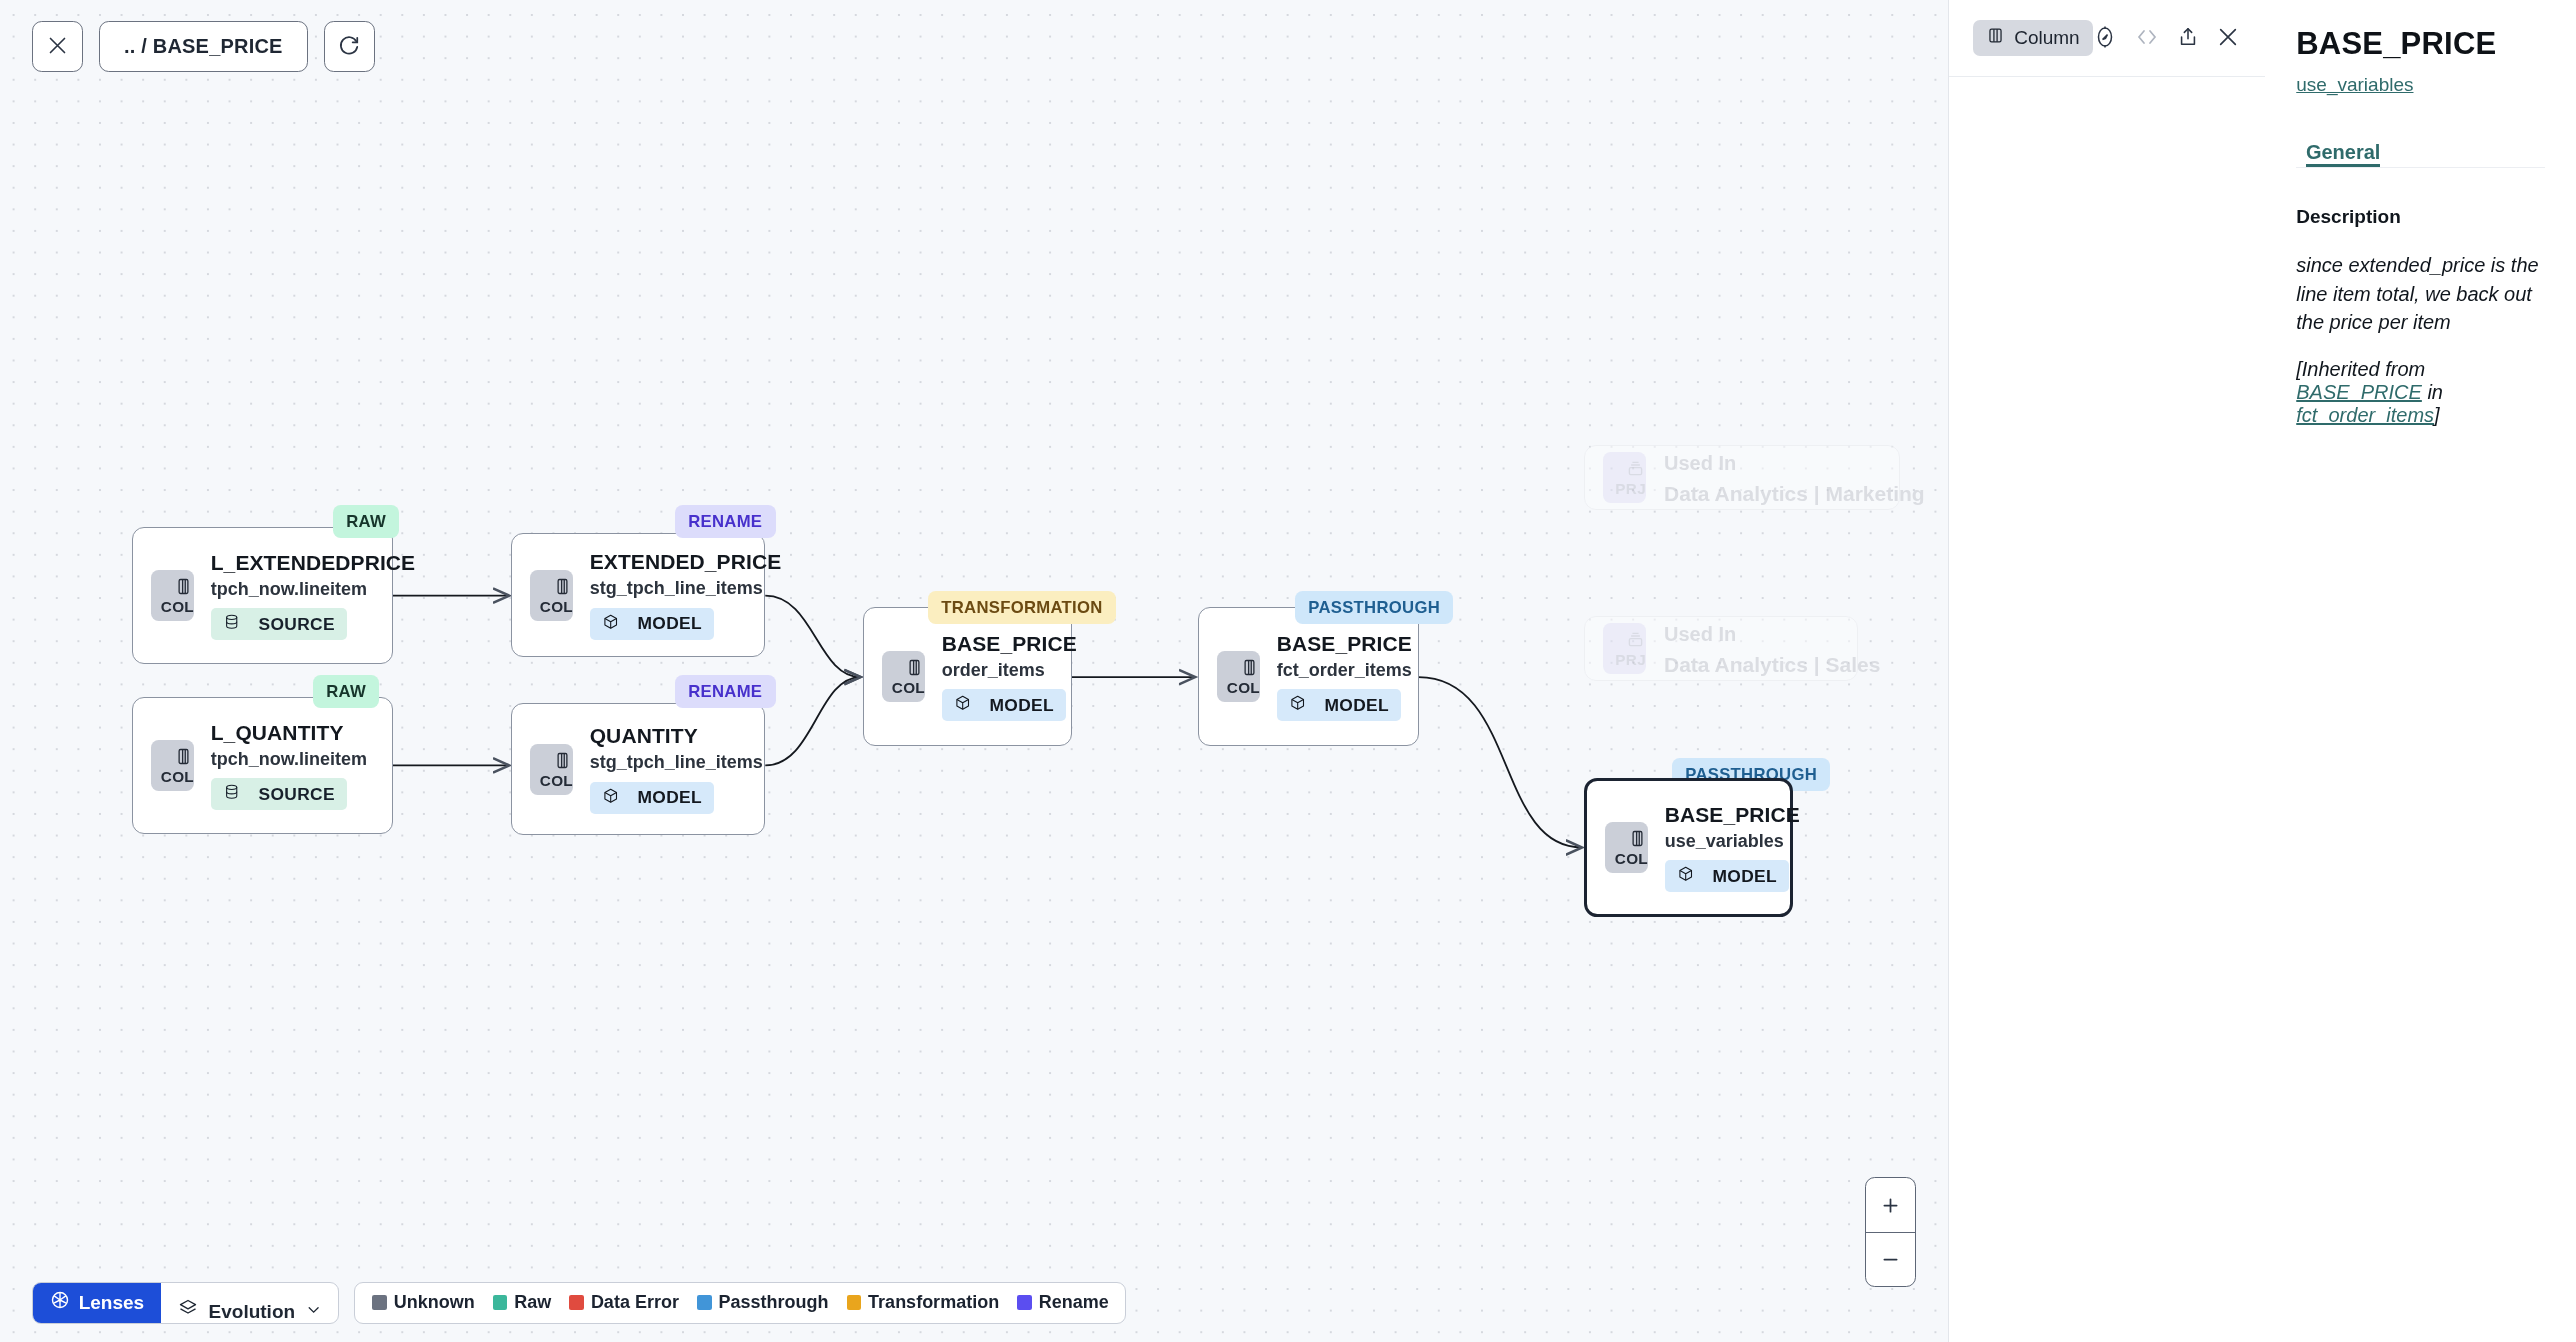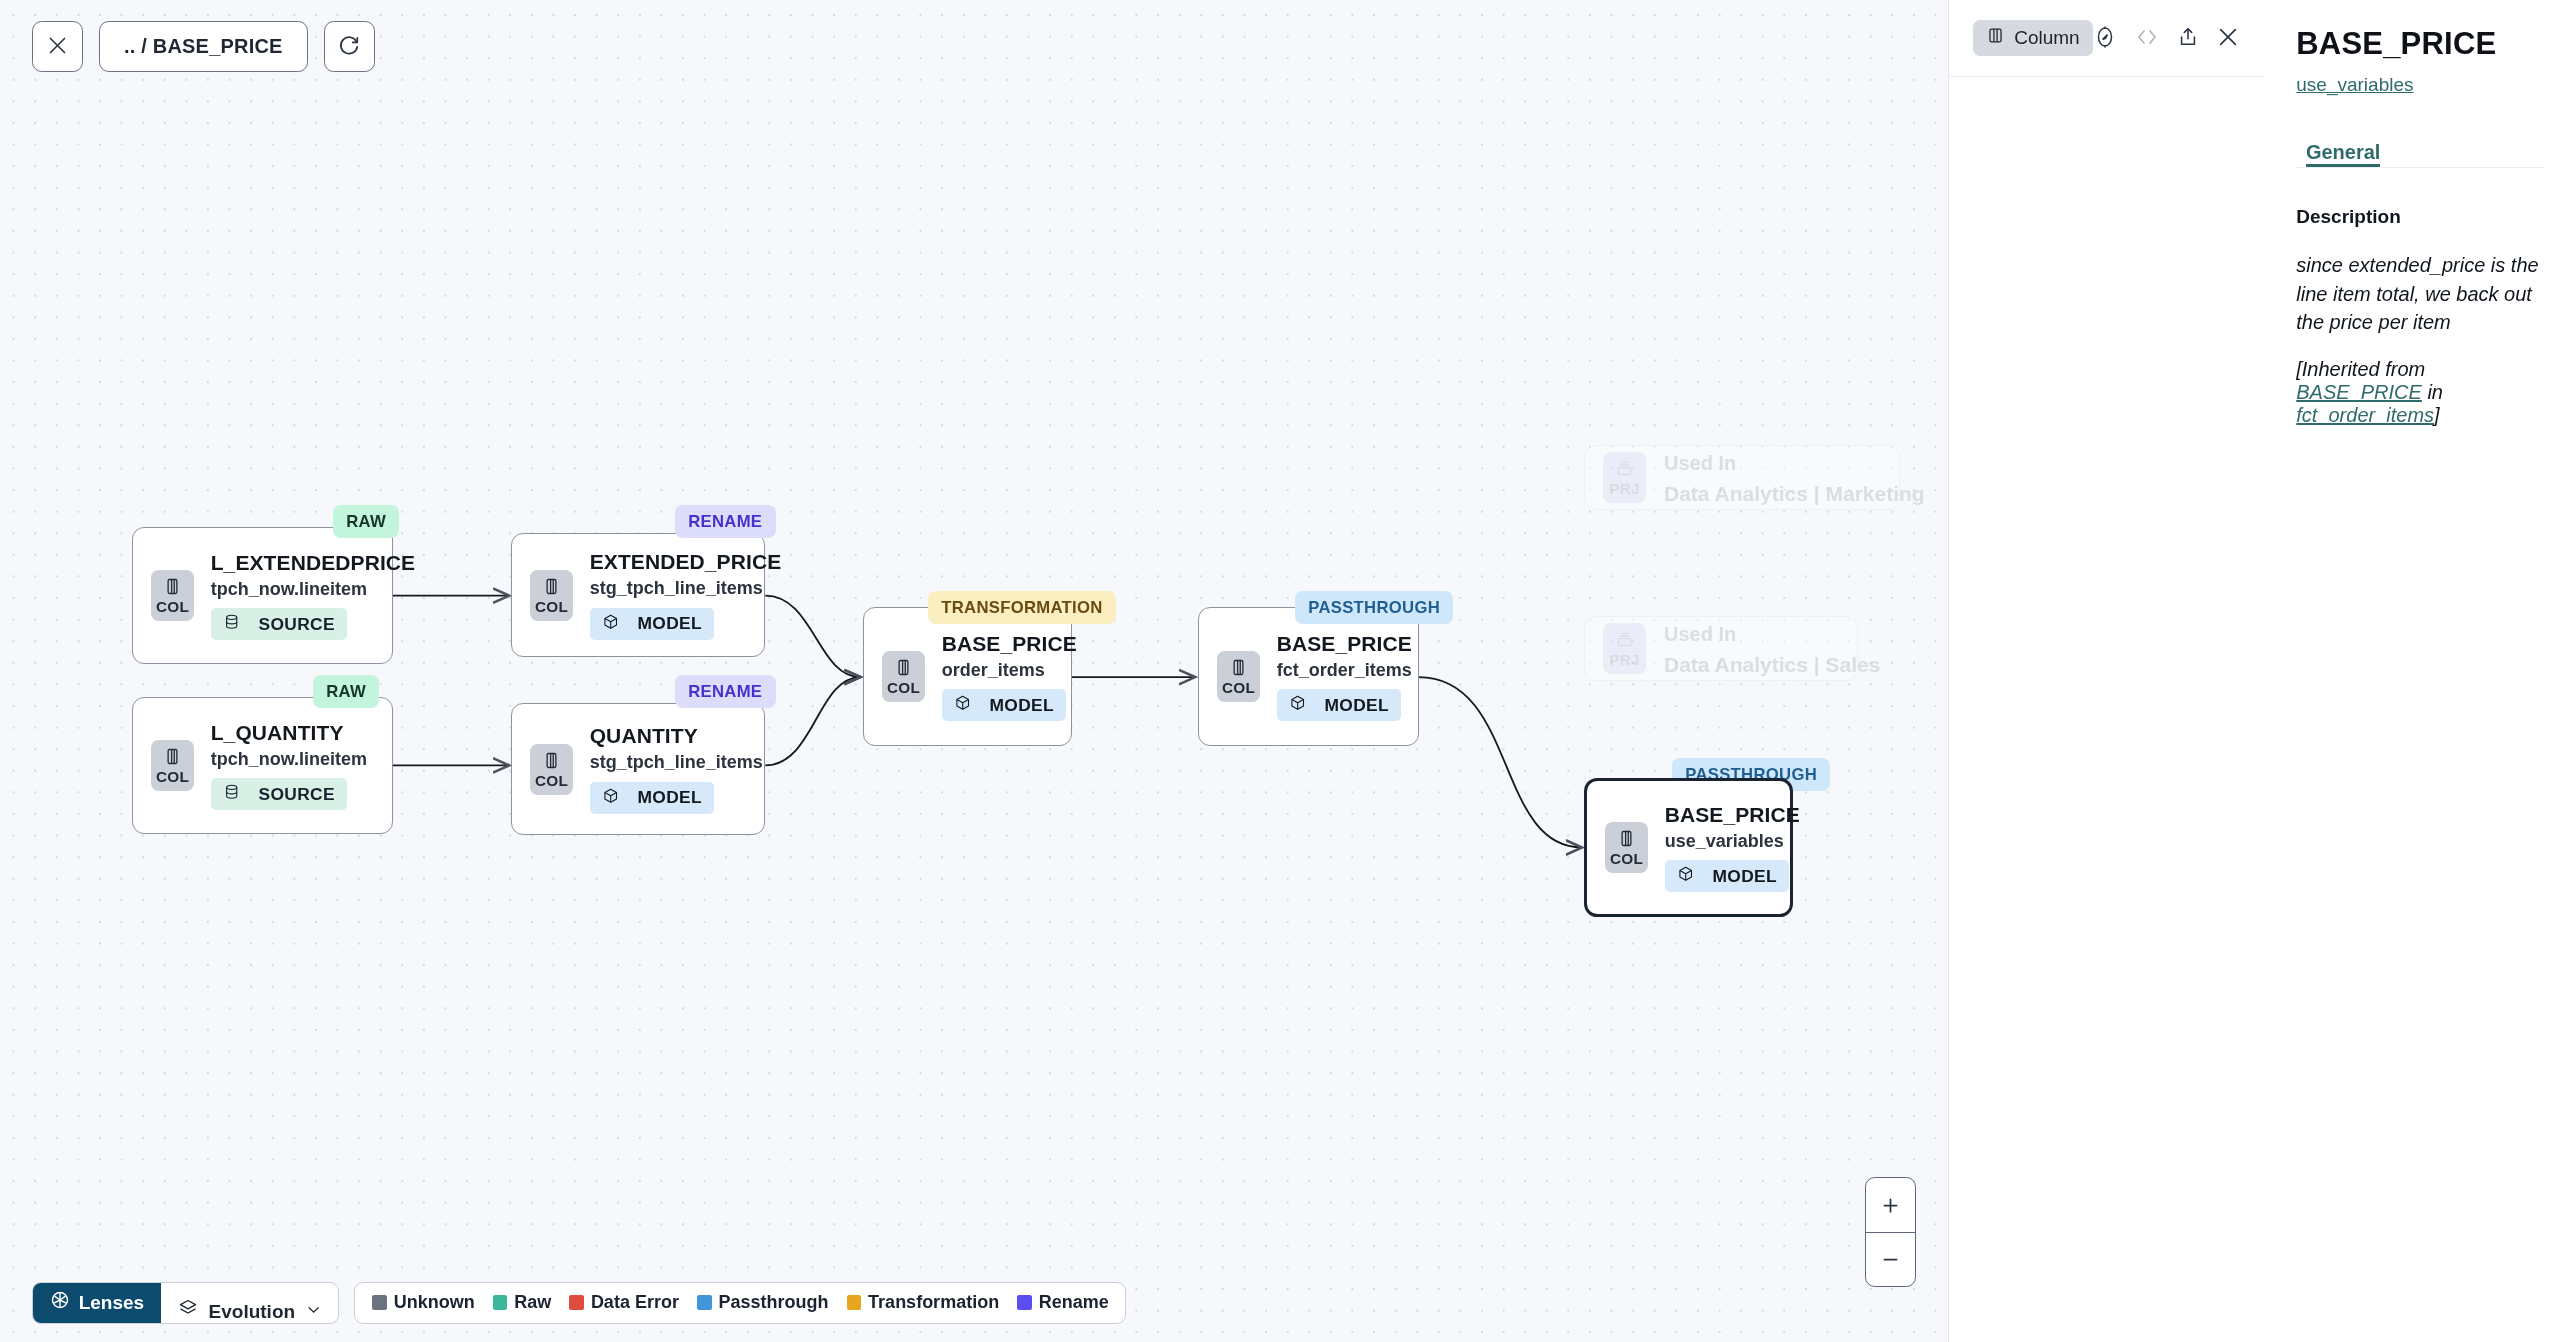--- a/index.html
+++ b/index.html
@@ -34,21 +34,21 @@
 
   
   .node {
     position: absolute; background: #ffffff; border: 1.2px solid #8b93a1;
     border-radius: 12px; z-index: 3;
   }
   .node.selected { border: 3.5px solid #1b2331; border-radius: 13.2px; z-index: 5; }
   .node-inner { display: flex; align-items: center; height: 100%; padding: 0 18px; gap: 16.7px; }
   .chip {
     width: 43px; min-width: 43px; height: 51px; border-radius: 7.7px; background: #cbcfd8;
-    display: flex; flex-direction: column; align-items: center; justify-content: center; gap: 2.1px;
+    display: flex; flex-direction: column; align-items: flex-end; justify-content: center; gap: 2.1px;
   }
   .chip svg { display: block; }
   .chip-label { font-size: 15.3px; color: #242b36; letter-spacing: 0.3px; line-height: 1; }
   .node-text { display: flex; flex-direction: column; gap: 4.2px; align-items: flex-start; }
   .node-title { font-size: 21px; color: #13181f; letter-spacing: 0.1px; white-space: nowrap; }
   .node-sub { font-size: 18px; color: #2c333d; white-space: nowrap; }
   .kind {
     margin-top: 4.2px; display: inline-flex; align-items: center; gap: 18px;
     height: 32px; padding: 0 12.5px; border-radius: 5px; font-size: 17.4px; letter-spacing: 0.3px;
   }
@@ -73,21 +73,21 @@
   .used .node-inner { gap: 18px; }
   .used .chip { background: #e4e4f6; }
   .used .chip-label, .used .chip svg { color: #c3c4d2; }
   .used-lbl { font-size: 20px; color: #c5c8cf; line-height: 1.45; white-space: nowrap; }
   .used-name { font-size: 21px; color: #c5c8cf; white-space: nowrap; }
 
   
   .bottom { position: absolute; left: 32px; bottom: 19.5px; display: flex; align-items: center; gap: 15.3px; z-index: 6; }
   .seg { display: flex; border: 1.1px solid #c9ced8; border-radius: 9px; overflow: hidden; background: #fff; height: 42px; }
   .seg-lenses {
-    background: #0c4a6e; color: #fff; display: flex; align-items: center; gap: 9px;
+    background: #1d4ed8; color: #fff; display: flex; align-items: center; gap: 9px;
     padding: 0 16.7px; font-size: 19px; cursor: pointer;
   }
   .seg-evo {
     display: flex; align-items: flex-end; gap: 11px; padding: 0 16.7px; font-size: 19px;
     color: #1f2733; cursor: pointer;
   }
   .legend {
     display: flex; align-items: center; gap: 18px; height: 42px; padding: 0 16.7px;
     background: #fff; border: 1.1px solid #c9ced8; border-radius: 9px;
   }

